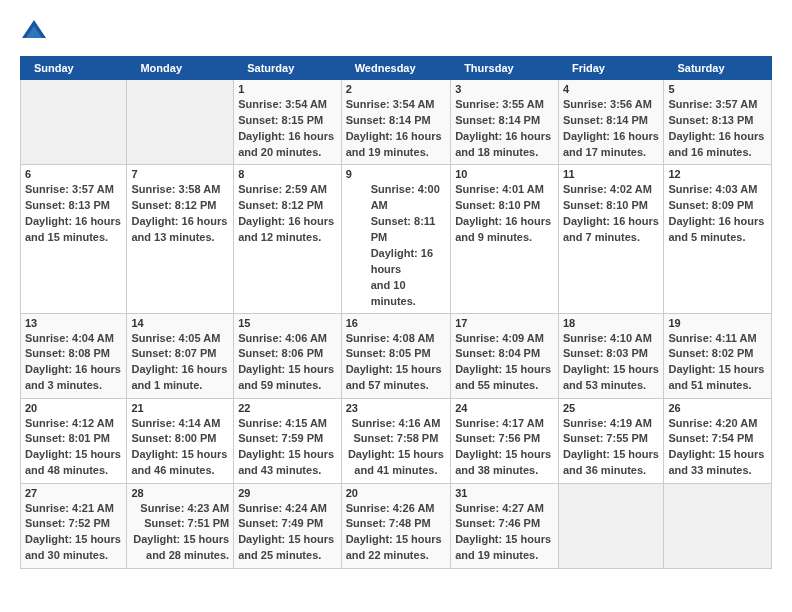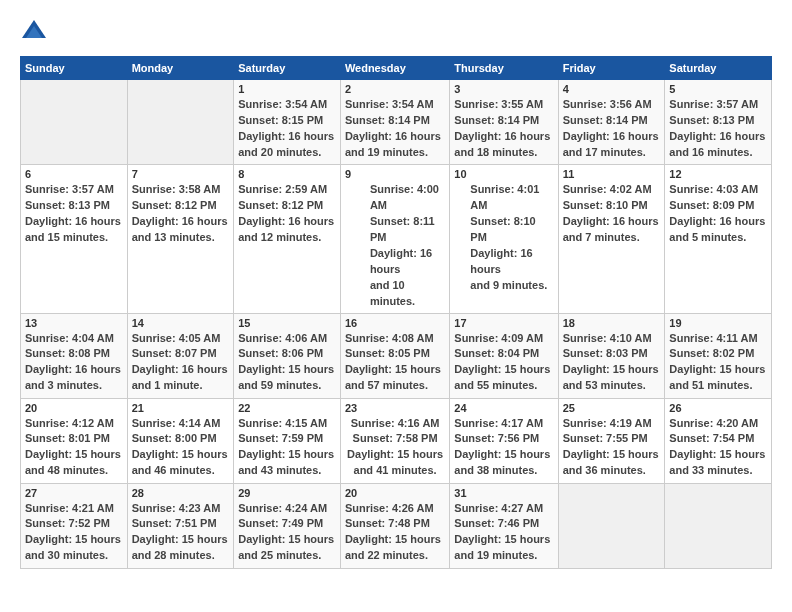--- a/index.html
+++ b/index.html
@@ -60,21 +60,21 @@
       color: #555;
     }
     .calendar {
       width: 100%;
       border-collapse: collapse;
       font-size: 9.5px;
     }
     .calendar thead th {
       background-color: #1a56a0;
       color: #fff;
-      padding: 5px 4px;
+      padding: 5px 13px;
       font-size: 11px;
       font-weight: bold;
       text-align: left;
       border: 1px solid #1a56a0;
     }
     .calendar tbody td {
       vertical-align: top;
       border: 1px solid #ccc;
       padding: 3px 4px;
       width: 113px;
@@ -202,21 +202,21 @@
           </td>
           <td>
             <span class="day-num">9</span>
             <div class="day-info" style="white-space: pre-line; margin-left: 25px;">Sunrise: 4:00 AM
 Sunset: 8:11 PM
 Daylight: 16 hours
 and 10 minutes.</div>
           </td>
           <td>
             <span class="day-num">10</span>
-            <div class="day-info" style="white-space: pre-line; margin-left: 16px;">Sunrise: 4:01 AM
+            <div class="day-info" style="white-space: pre-line;">Sunrise: 4:01 AM
 Sunset: 8:10 PM
 Daylight: 16 hours
 and 9 minutes.</div>
           </td>
           <td>
             <span class="day-num">11</span>
             <div class="day-info" style="white-space: pre-line;">Sunrise: 4:02 AM
 Sunset: 8:10 PM
 Daylight: 16 hours
 and 7 minutes.</div>
@@ -334,21 +334,21 @@
         <tr>
           <td>
             <span class="day-num">27</span>
             <div class="day-info" style="white-space: pre-line;">Sunrise: 4:21 AM
 Sunset: 7:52 PM
 Daylight: 15 hours
 and 30 minutes.</div>
           </td>
           <td>
             <span class="day-num">28</span>
-            <div class="day-info" style="white-space: pre-line;">Sunrise: 4:23 AM
+            <div class="day-info" style="white-space: pre-line; text-align: right;">Sunrise: 4:23 AM
 Sunset: 7:51 PM
 Daylight: 15 hours
 and 28 minutes.</div>
           </td>
           <td>
             <span class="day-num">29</span>
             <div class="day-info" style="white-space: pre-line;">Sunrise: 4:24 AM
 Sunset: 7:49 PM
 Daylight: 15 hours
 and 25 minutes.</div>

